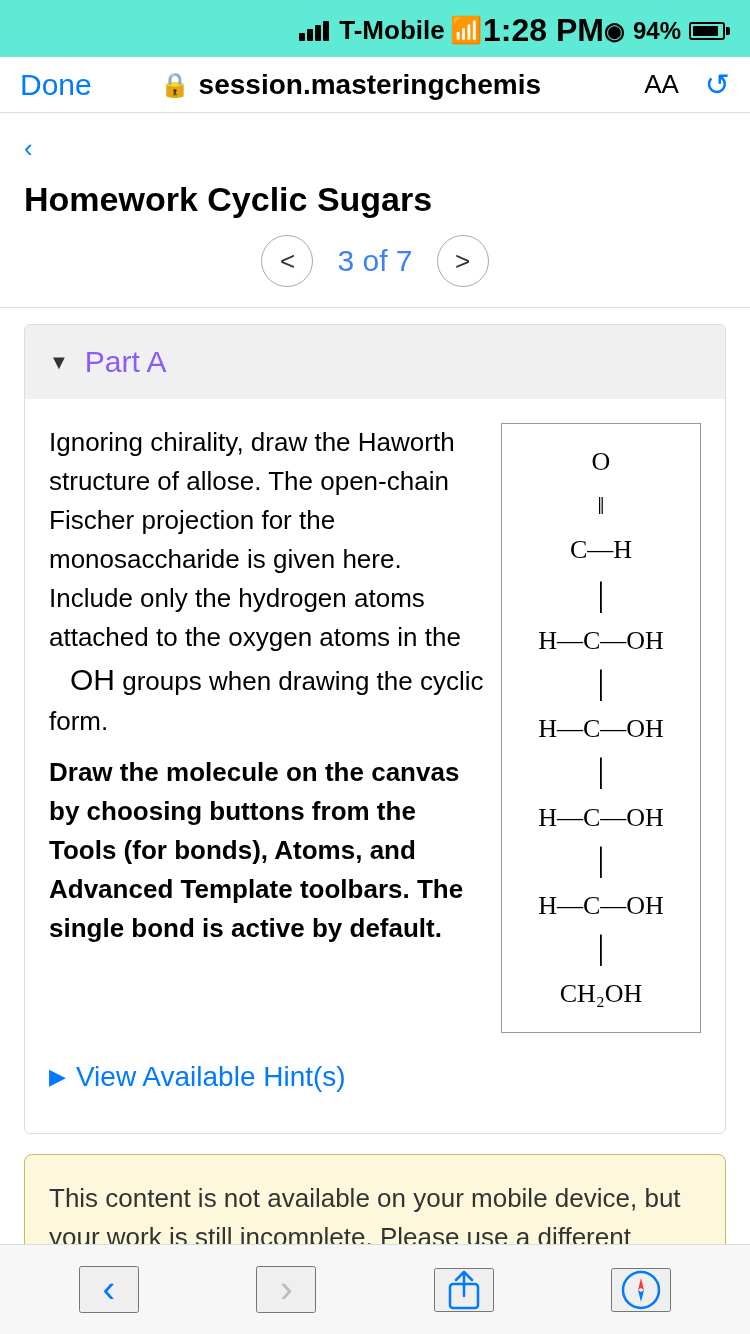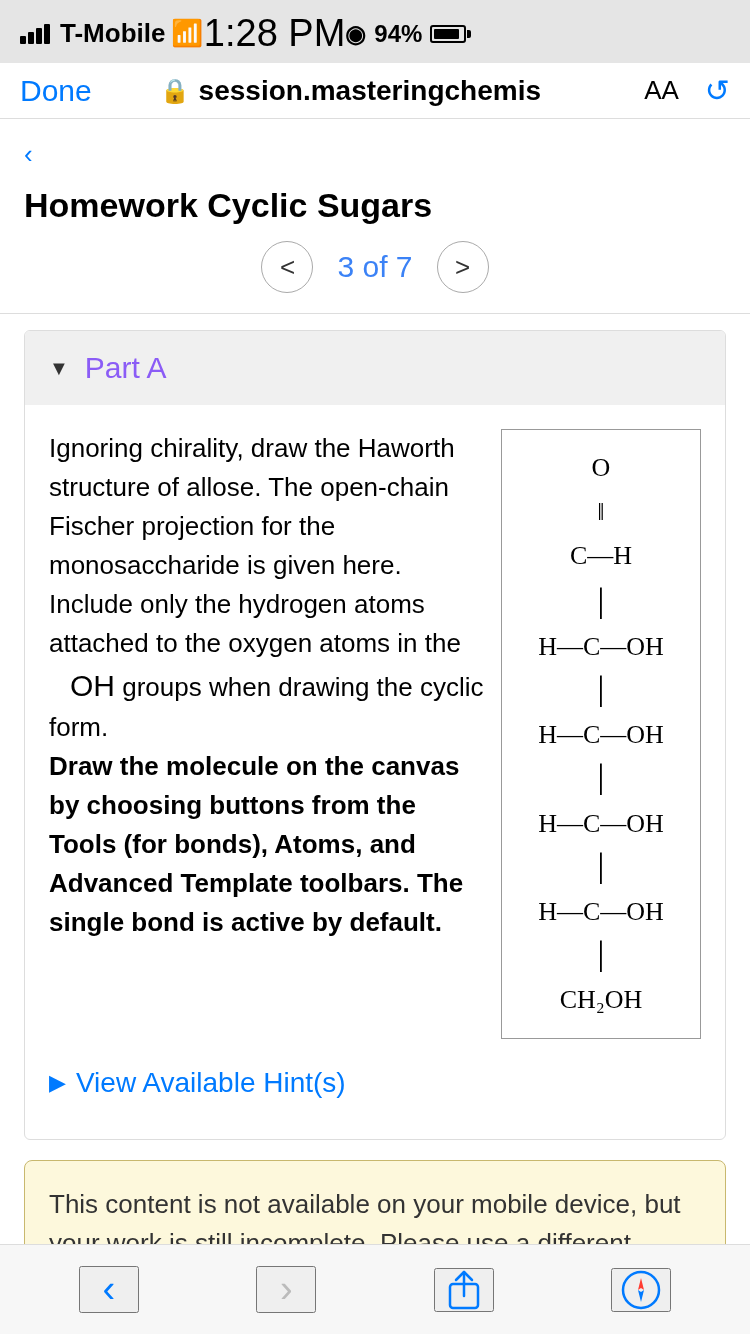--- a/index.html
+++ b/index.html
@@ -8,29 +8,29 @@
       font-family: -apple-system, 'Helvetica Neue', Arial, sans-serif;
       background: #fff;
       width: 750px;
       min-height: 1334px;
       overflow-x: hidden;
     }
 
     
     .status-bar {
       display: flex;
-      justify-content: flex-start;
+      justify-content: flex-end;
       align-items: center;
       padding: 12px 20px 8px 20px;
-      background: #e5e5e5;
+      background: #5eead4;
       font-size: 26px;
       font-weight: 600;
     }
     .status-left { display: flex; align-items: center; gap: 6px; }
-    .status-center { font-size: 38px; font-weight: 400; }
+    .status-center { font-size: 32px; font-weight: 700; }
     .status-right { display: flex; align-items: center; gap: 8px; font-size: 24px; }
 
     
     .browser-bar {
       display: flex;
       align-items: center;
       padding: 10px 20px;
       border-bottom: 1px solid #ddd;
       background: #fff;
       gap: 16px;
@@ -158,21 +158,21 @@
     .content-text-left .oh-text {
       font-size: 30px;
       font-weight: 400;
       margin-left: 21px;
     }
     .bold-instruction {
       font-size: 26px;
       font-weight: 700;
       line-height: 1.5;
       color: #000;
-      margin-top: 0;
+      margin-top: 12px;
     }
 
     
     .chem-diagram {
       border: 1.5px solid #999;
       padding: 16px 12px;
       min-width: 200px;
       display: flex;
       flex-direction: column;
       align-items: center;

